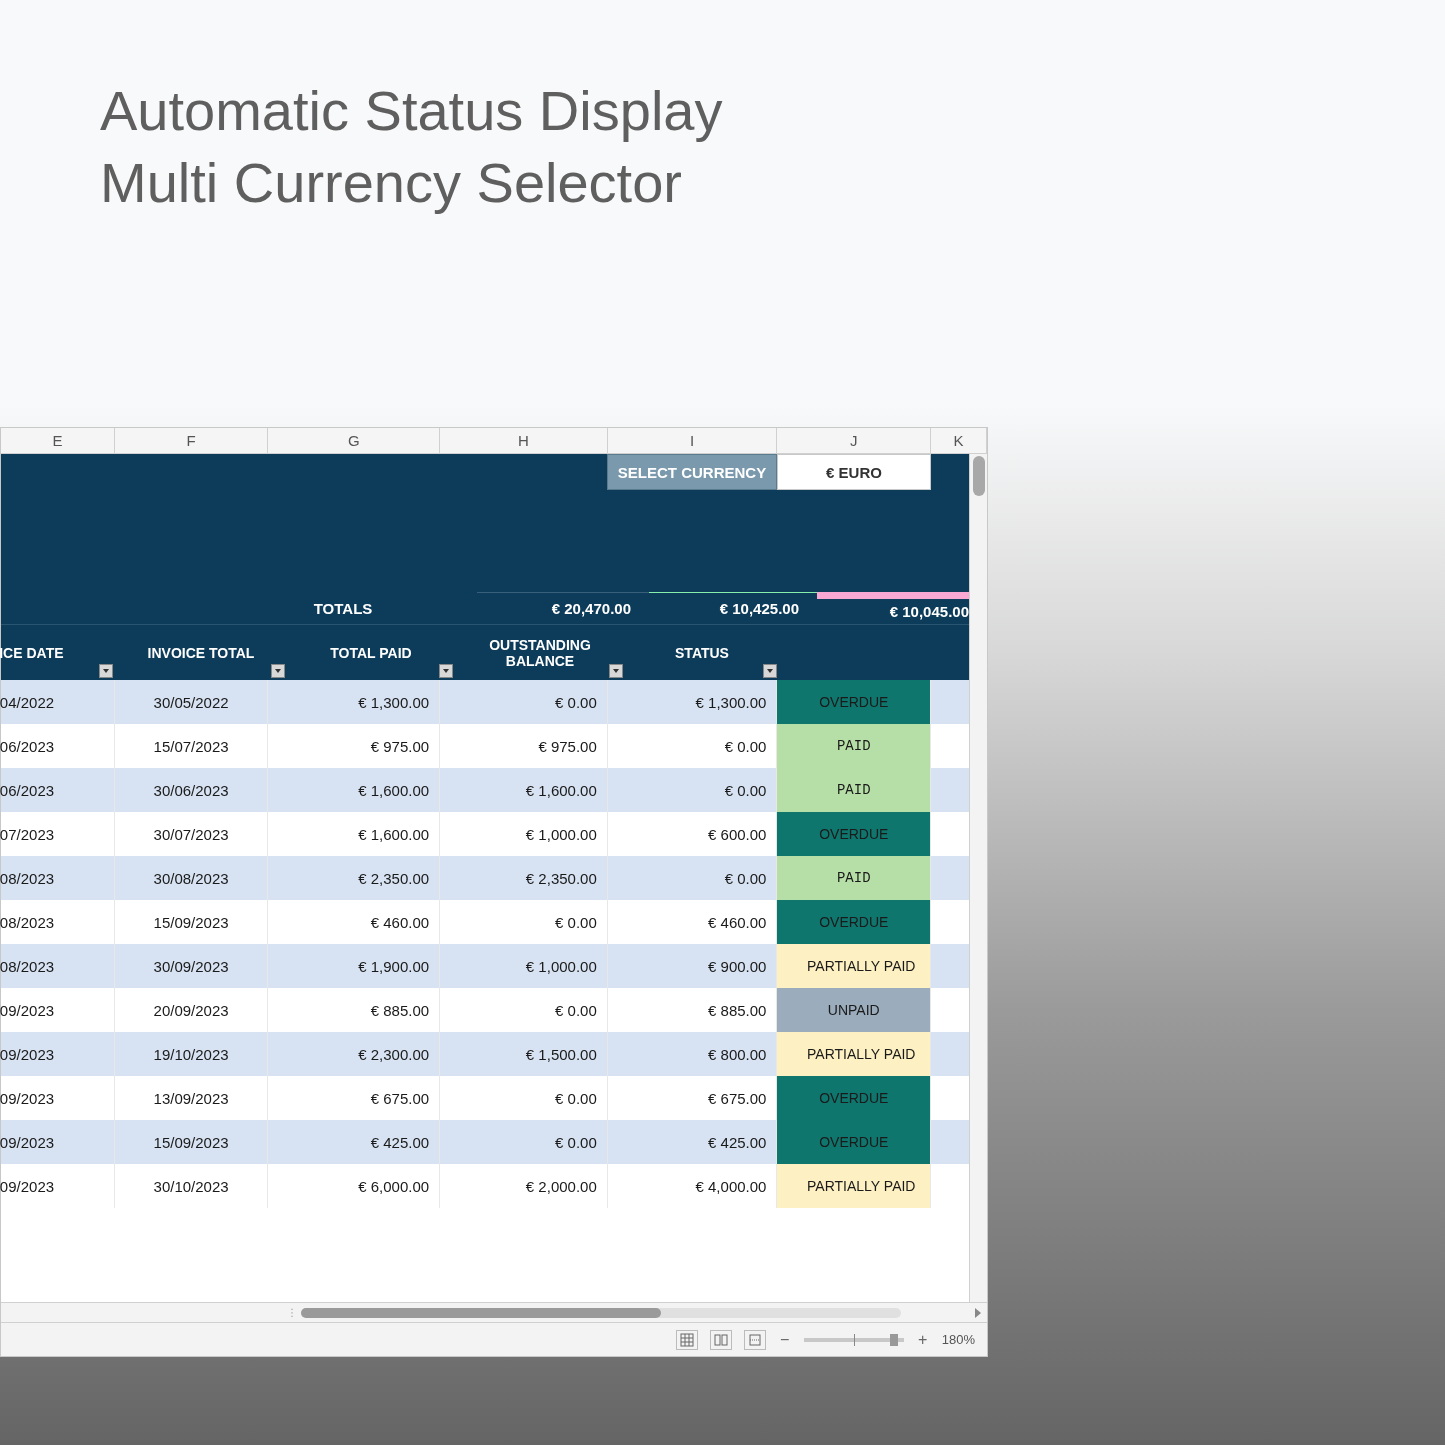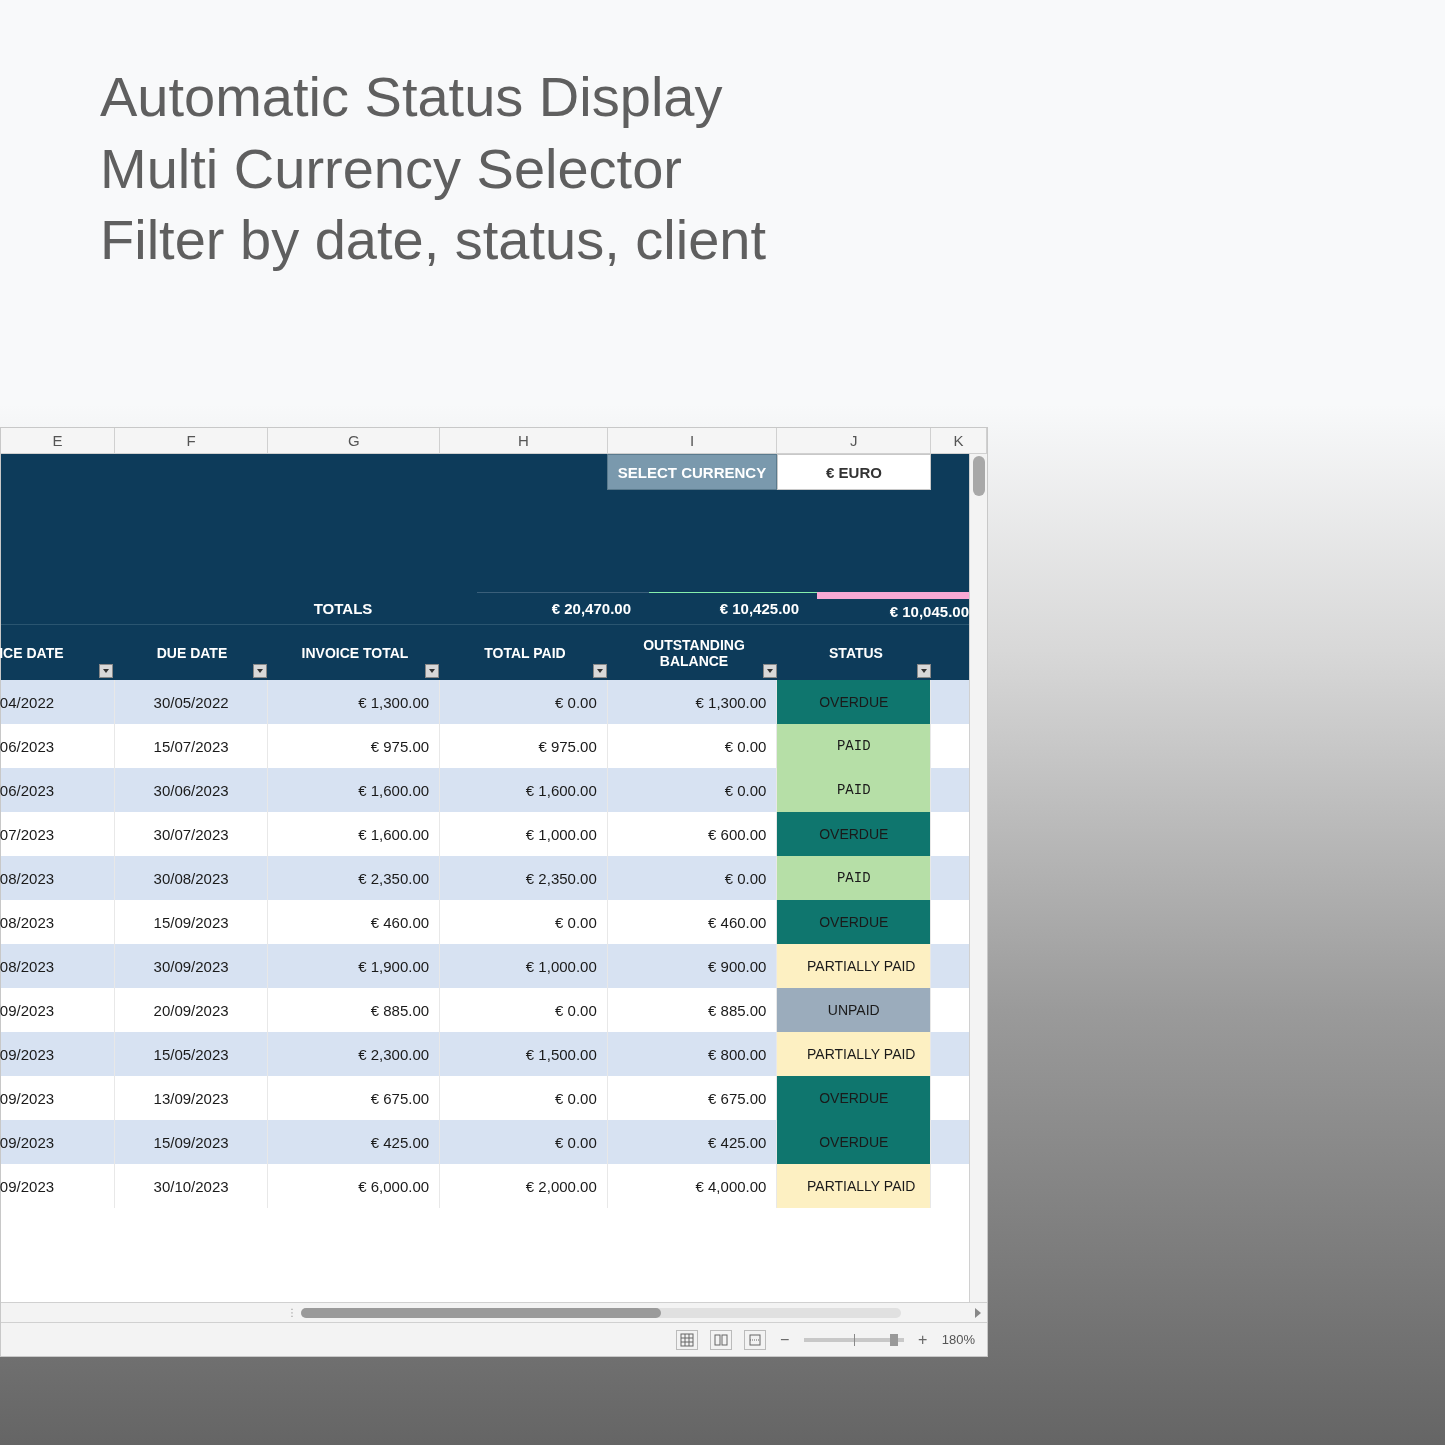--- a/index.html
+++ b/index.html
@@ -6,21 +6,21 @@
 body {
   width: 1445px;
   height: 1445px;
   font-family: Arial, sans-serif;
   background: linear-gradient(to bottom, #f8f9fa 0%, #f8f9fa 28%, #d8d8d8 45%, #9a9a9a 70%, #656565 100%);
   position: relative;
   overflow: hidden;
 }
 .heading {
   position: absolute;
-  top: 61px;
+  top: 75px;
   left: 100px;
   font-size: 56px;
   color: #5f5f5f;
   line-height: 1.28;
   font-weight: 400;
 }
 .spreadsheet-container {
   position: absolute;
   top: 427px;
   left: 0;
@@ -245,21 +245,20 @@
   position: absolute; top: 2px; left: 3px; width: 12px; height: 40px;
   background: #a8a8a8; border-radius: 6px;
 }
 </style>
 </head>
 <body>
 
 <div class="heading">
   <div>Automatic Status Display</div>
   <div>Multi Currency Selector</div>
-  <div>Filter by date, status, client</div>
 </div>
 
 <div class="spreadsheet-container">
 
   <div class="col-headers">
     <div class="col-header col-E">E</div>
     <div class="col-header col-F">F</div>
     <div class="col-header col-G">G</div>
     <div class="col-header col-H">H</div>
     <div class="col-header col-I">I</div>
@@ -277,24 +276,20 @@
       <div class="totals-label">TOTALS</div>
       <div class="totals-g">€ 20,470.00</div>
       <div class="totals-h">€ 10,425.00</div>
       <div class="totals-i">€ 10,045.00</div>
     </div>
     <div class="header-row">
       <div class="header-cell col-E" style="justify-content:flex-start;padding-left:0;">
         <span style="margin-left:-36px;white-space:nowrap;">INVOICE DATE</span>
         <div class="filter-dropdown"></div>
       </div>
-      <div class="header-cell col-F">
-        <span>DUE DATE</span>
-        <div class="filter-dropdown"></div>
-      </div>
       <div class="header-cell col-G">
         <span>INVOICE TOTAL</span>
         <div class="filter-dropdown"></div>
       </div>
       <div class="header-cell col-H">
         <span>TOTAL PAID</span>
         <div class="filter-dropdown"></div>
       </div>
       <div class="header-cell col-I">
         <span>OUTSTANDING BALANCE</span>
@@ -393,21 +388,21 @@
         <div class="data-cell col-G cell-money">€ 885.00</div>
         <div class="data-cell col-H cell-money">€ 0.00</div>
         <div class="data-cell col-I cell-money">€ 885.00</div>
         <div class="data-cell col-J status-cell status-unpaid">UNPAID</div>
         <div class="data-cell col-K"></div>
       </div>
       <div class="data-row alt">
         <div class="data-cell col-E cell-date" style="justify-content:flex-start;padding-left:0;">
           <span style="margin-left:-22px;white-space:nowrap;">30/09/2023</span>
         </div>
-        <div class="data-cell col-F cell-date">15/05/2023</div>
+        <div class="data-cell col-F cell-date">19/10/2023</div>
         <div class="data-cell col-G cell-money">€ 2,300.00</div>
         <div class="data-cell col-H cell-money">€ 1,500.00</div>
         <div class="data-cell col-I cell-money">€ 800.00</div>
         <div class="data-cell col-J status-cell status-partial">PARTIALLY PAID</div>
         <div class="data-cell col-K"></div>
       </div>
       <div class="data-row">
         <div class="data-cell col-E cell-date" style="justify-content:flex-start;padding-left:0;">
           <span style="margin-left:-22px;white-space:nowrap;">13/09/2023</span>
         </div>

